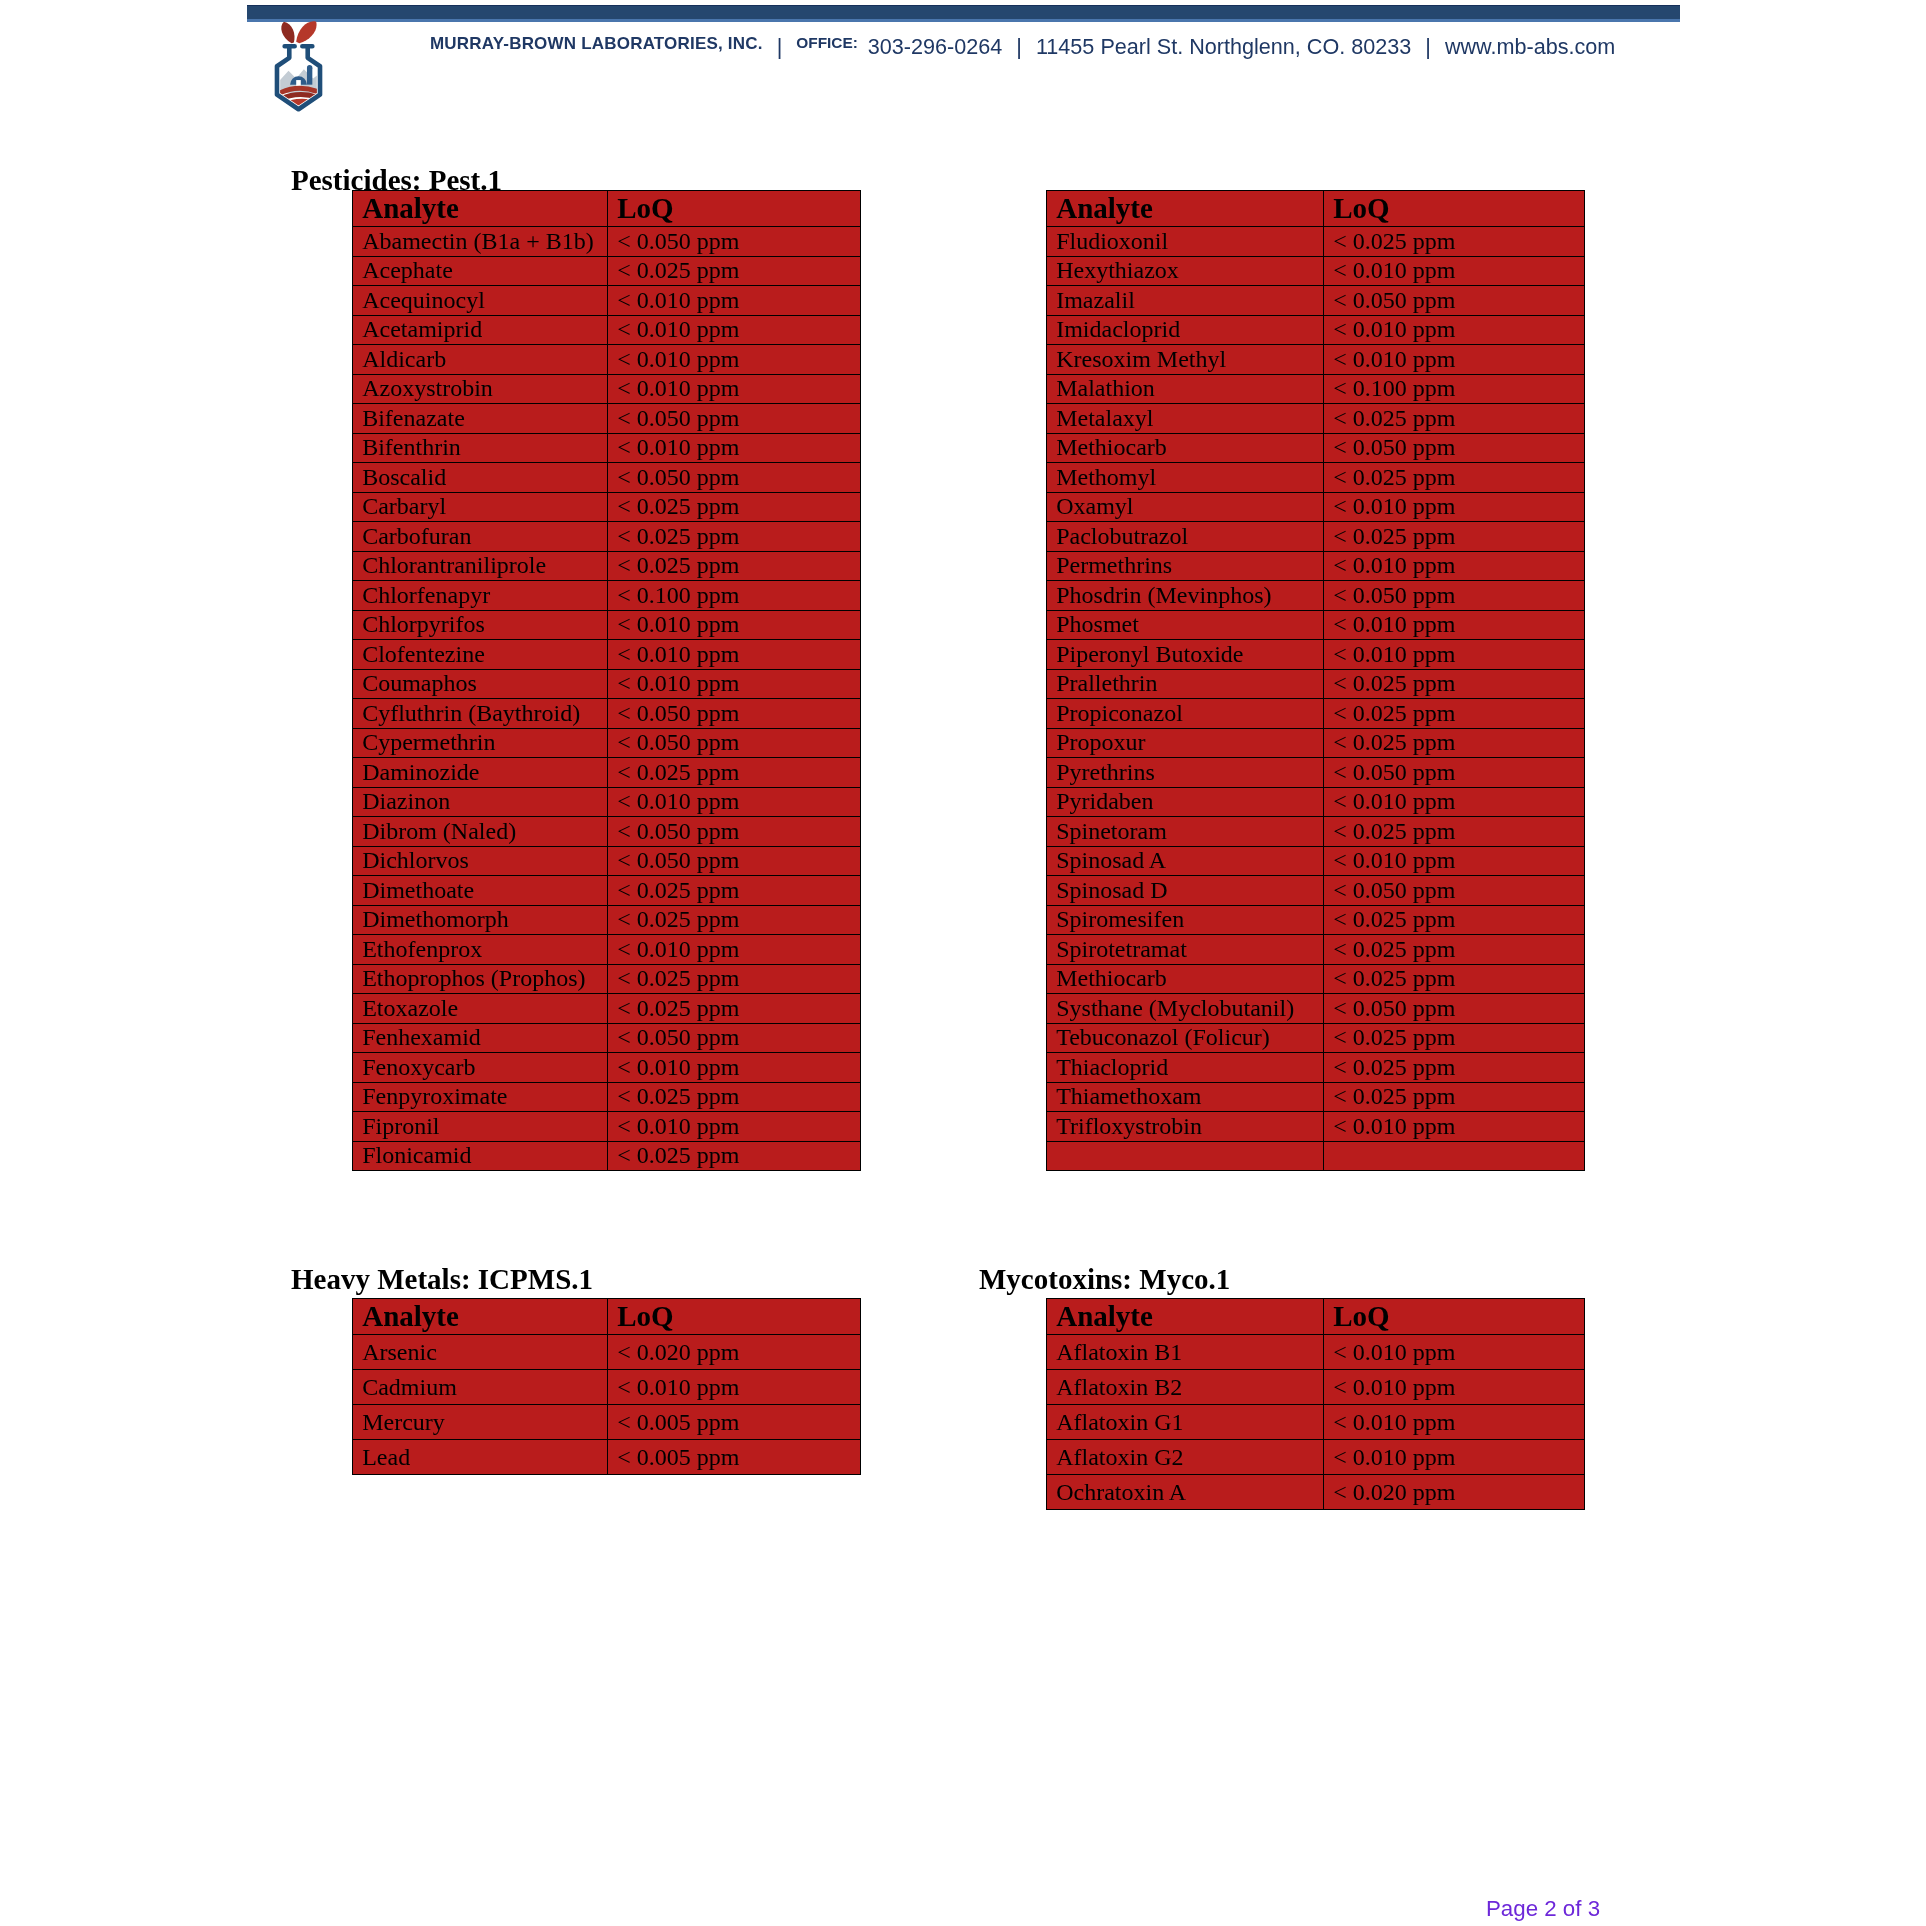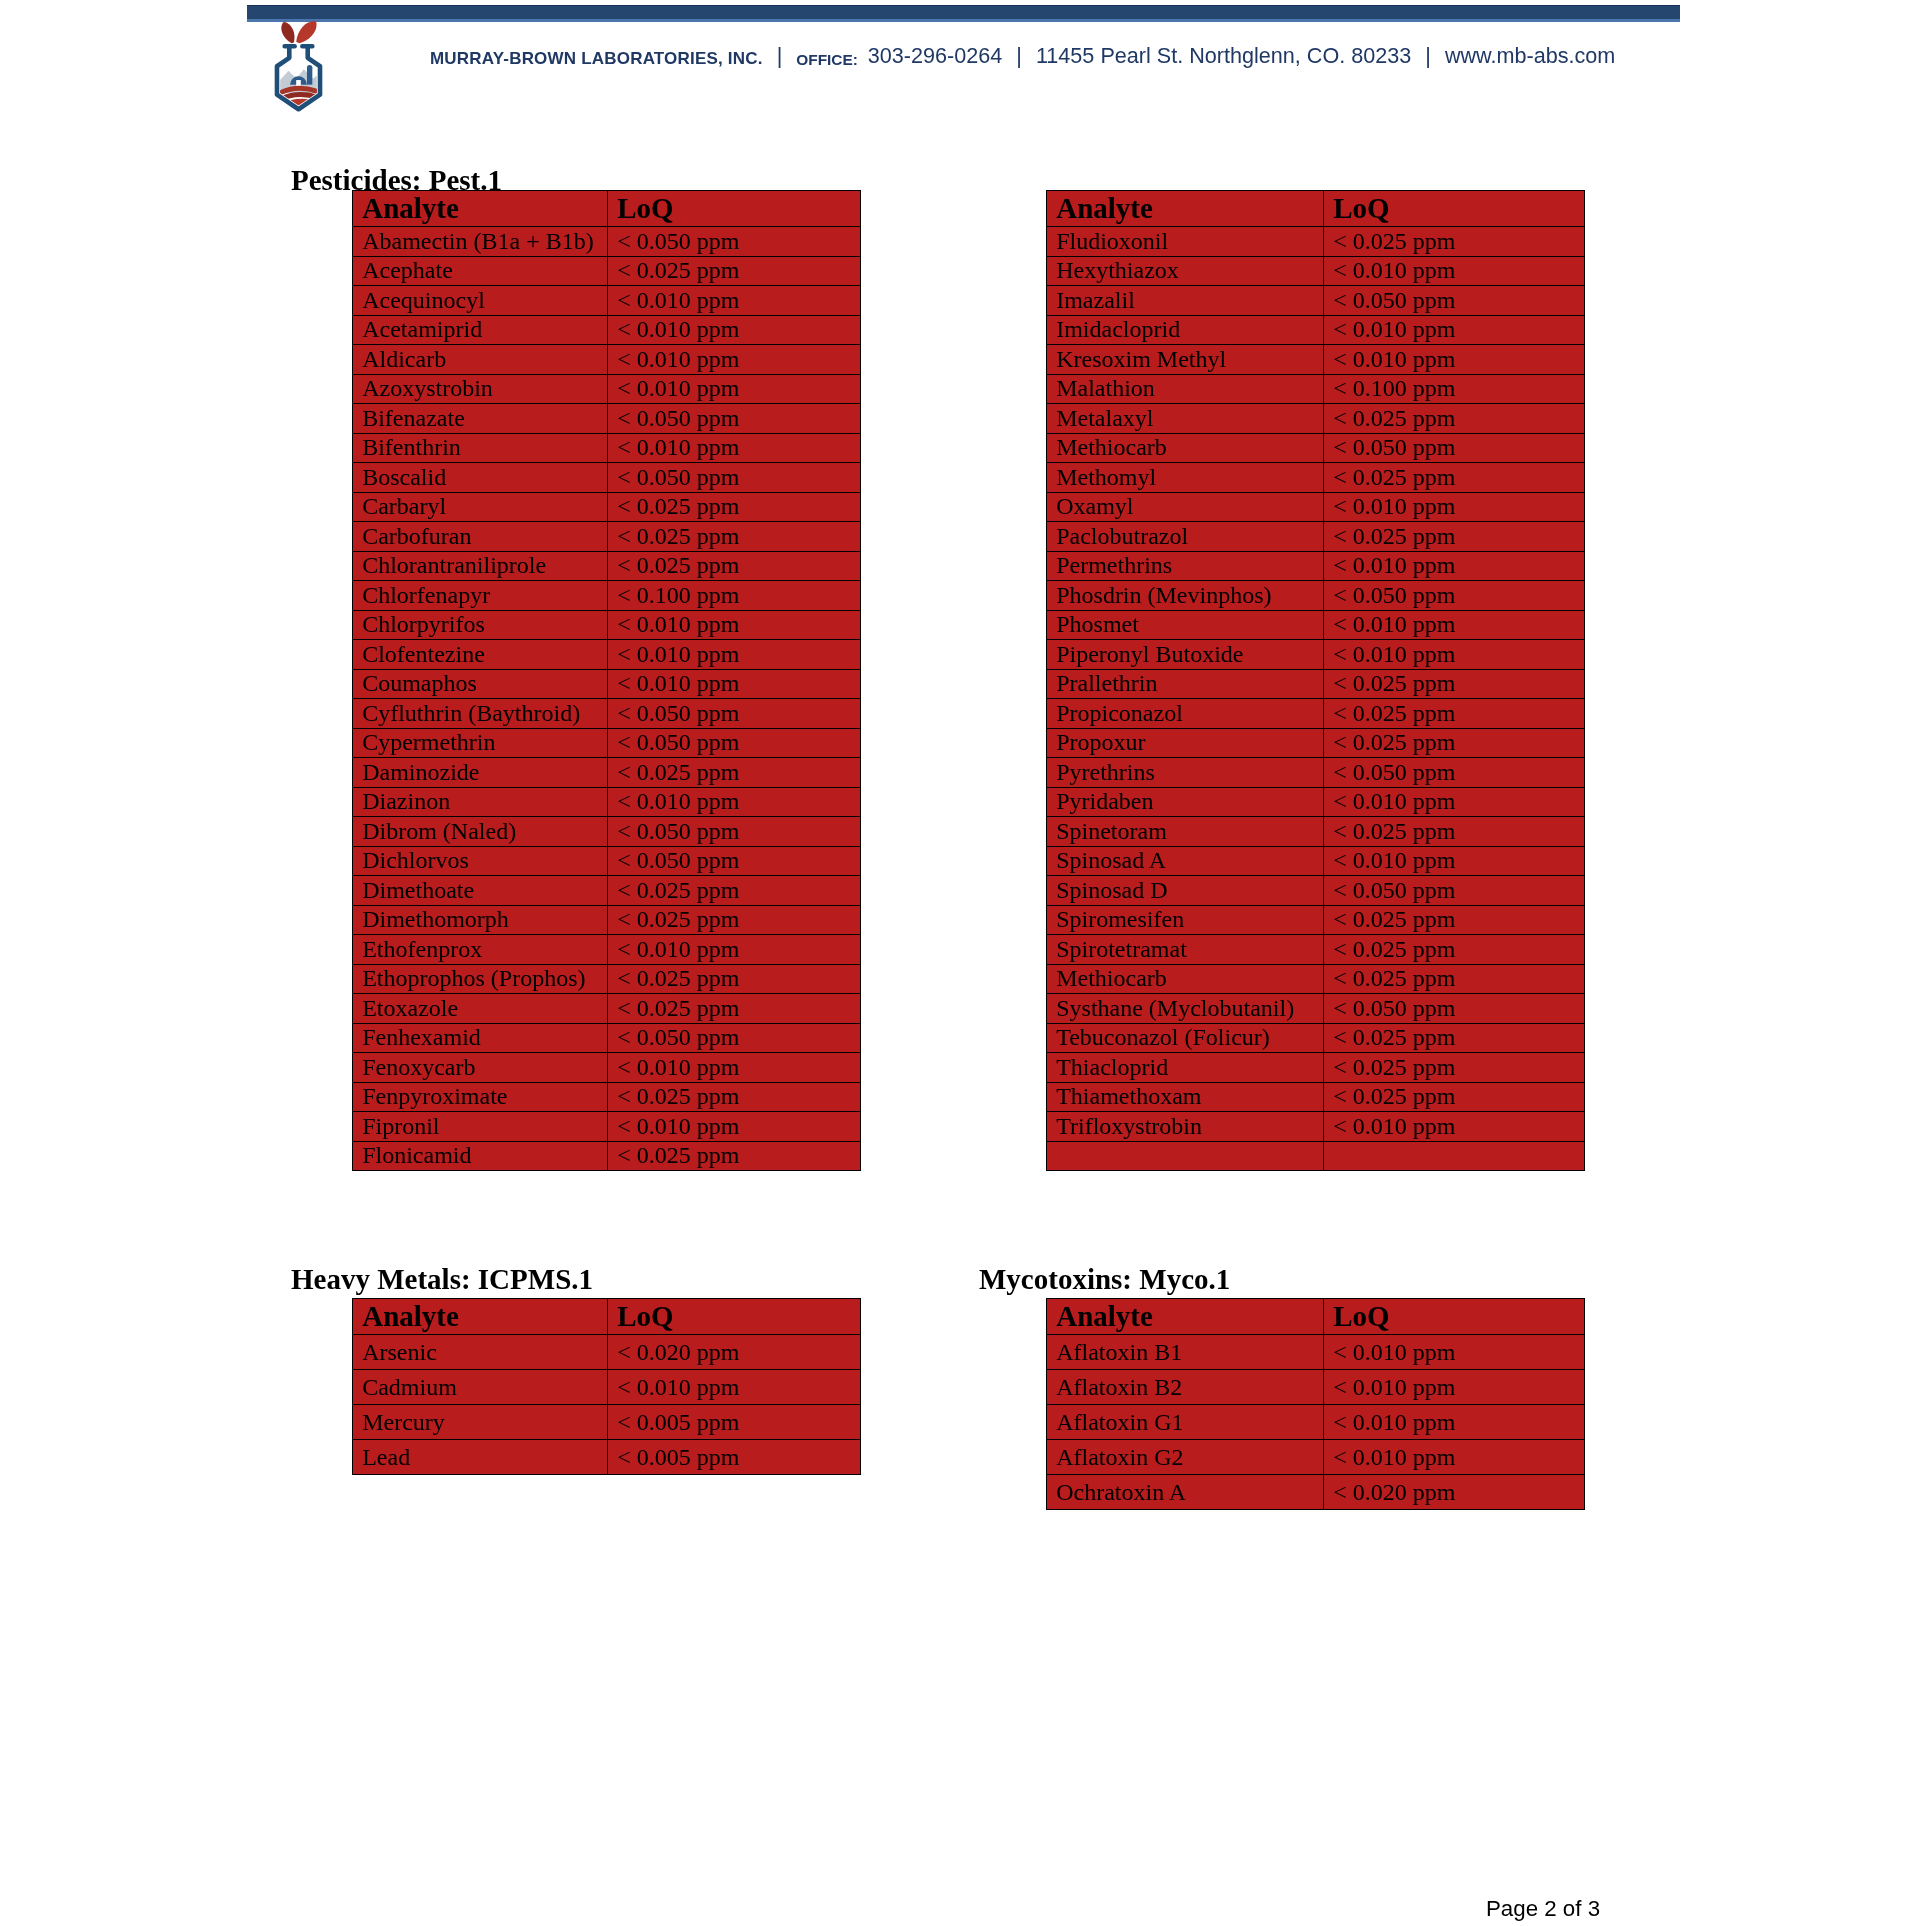--- a/index.html
+++ b/index.html
@@ -14,21 +14,21 @@
   
   .topbar{
     position:absolute;left:247px;top:4.6px;width:1433px;height:13px;
     background:#25476f;
     border-top:1.5px solid #16305a;
     border-bottom:3.9px solid #4a76ad;
   }
   .logo{position:absolute;left:267px;top:20px;width:63px;height:94px;}
   .headerline{
     position:absolute;left:430px;top:34px;width:1156px;height:35px;
-    display:flex;align-items:flex-end;
+    display:flex;align-items:flex-start;
     font-family:"Liberation Sans", sans-serif;
     color:#1f3864;white-space:nowrap;
   }
   .co-name{font-weight:bold;font-size:17px;letter-spacing:0.2px;}
   .hdr-sep{font-size:21.6px;font-weight:300;margin:0 14px;color:#1f3864;}
   .office-label{font-weight:bold;font-size:15.4px;margin-right:10px;}
   .hdr-big{font-size:21.6px;}
   
   .sec-title{
     position:absolute;
@@ -56,21 +56,21 @@
   #tbl-hm{left:352px;top:1298px;width:509px;}
   #tbl-myco{left:1046px;top:1298px;width:539px;}
   #tbl-pest-left col.c1,#tbl-hm col.c1{width:50.2%;}
   #tbl-pest-left col.c2,#tbl-hm col.c2{width:49.8%;}
   #tbl-pest-right col.c1,#tbl-myco col.c1{width:51.5%;}
   #tbl-pest-right col.c2,#tbl-myco col.c2{width:48.5%;}
   
   .footer{
     position:absolute;left:1486px;top:1896px;
     font-family:"Liberation Sans", sans-serif;
-    font-size:22.3px;color:#000000;white-space:nowrap;
+    font-size:22.3px;color:#6d28d9;white-space:nowrap;
   }
 </style>
 </head>
 <body>
 
 <div class="page">
 
   <div class="topbar"></div>
 
   <div class="logo">

